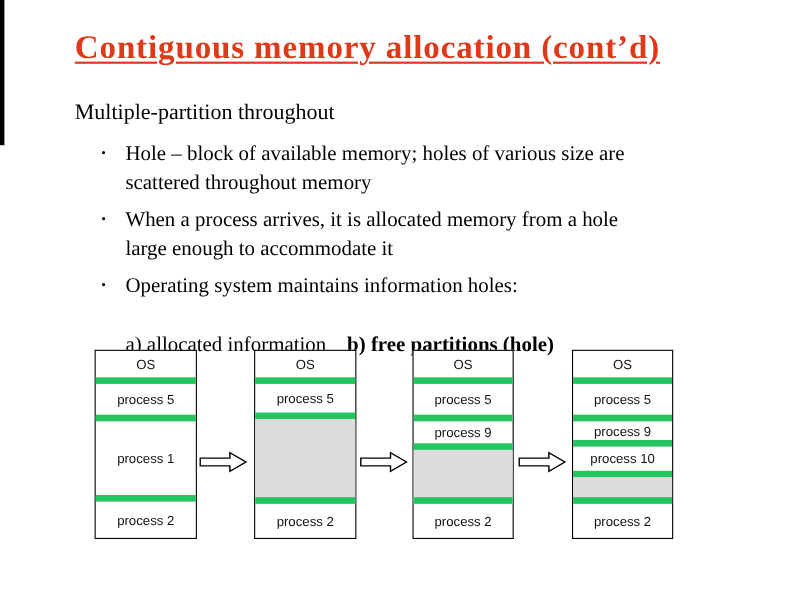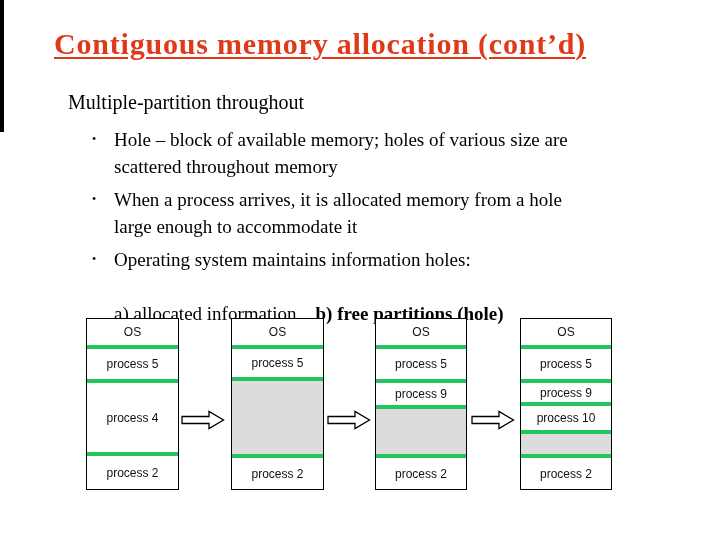--- a/index.html
+++ b/index.html
@@ -13,21 +13,21 @@
     color: #000;
   }
   .edge-bar {
     position: absolute;
     left: 0; top: 0;
     width: 4px; height: 132px;
     background: #000;
   }
   .title {
     position: absolute;
-    left: 54px; top: 27px;
+    left: 68px; top: 27px;
     margin: 0;
     font-size: 30px;
     font-weight: bold;
     letter-spacing: 0.8px;
     color: var(--title-color, #e0391a);
     text-decoration: underline;
     text-decoration-thickness: 2px;
     text-underline-offset: 3px;
     white-space: nowrap;
   }
@@ -56,21 +56,21 @@
   .ab-gap { margin-left: 19px; font-weight: bold; }
   .mem-col {
     position: absolute;
     top: 318px;
     border: 1px solid #000;
     background: #fff;
     box-sizing: content-box;
   }
   .mem-row {
     box-sizing: border-box;
-    border-bottom: 4px solid #22c55e;
+    border-bottom: 6px solid #22c55e;
     display: flex;
     align-items: center;
     justify-content: center;
     font-family: "Liberation Sans", sans-serif;
     font-size: 12px;
     color: #111;
   }
   .mem-row:last-child { border-bottom: none; }
   .mem-row.hole { background: var(--hole-color, #dcdcdc); }
   .flow-arrow {
@@ -110,21 +110,21 @@
 
   <div id="diagram">
       <div class="mem-col" style="left: 86px; width: 91px;">
         <div class="mem-row" style="height: 30px;">
           <span>OS</span>
         </div>
         <div class="mem-row" style="height: 34px;">
           <span>process 5</span>
         </div>
         <div class="mem-row" style="height: 73px;">
-          <span>process 4</span>
+          <span>process 1</span>
         </div>
         <div class="mem-row" style="height: 33px;">
           <span>process 2</span>
         </div>
       </div>
       <div class="mem-col" style="left: 231px; width: 91px;">
         <div class="mem-row" style="height: 30px;">
           <span>OS</span>
         </div>
         <div class="mem-row" style="height: 32px;">

